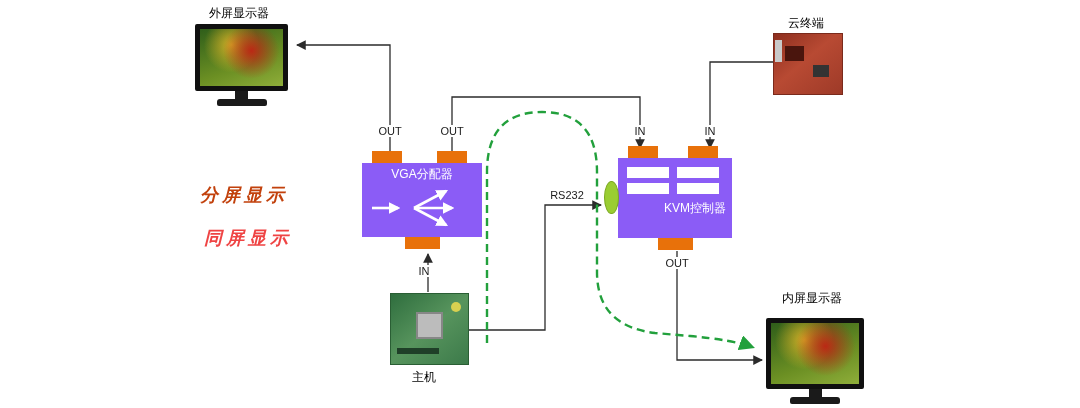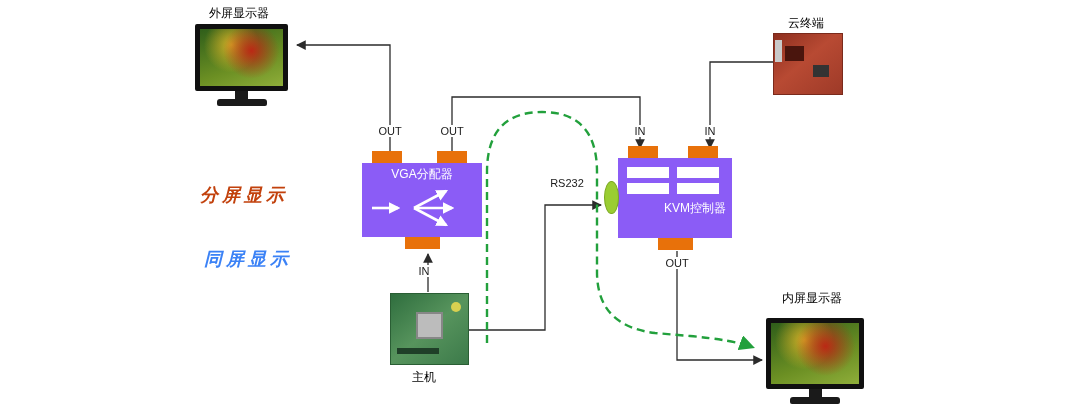--- a/index.html
+++ b/index.html
@@ -26,21 +26,21 @@
 
   
   .port-label { position:absolute; transform:translate(-50%,-50%); background:#ffffff;
                 padding:0 3px; font-size:11px; color:#1a1a1a; z-index:3; white-space:nowrap; }
   .dev-label  { position:absolute; transform:translateX(-50%); font-size:12px; color:#000;
                 z-index:3; white-space:nowrap; }
 
   .legend { position:absolute; font-family:"Liberation Serif", serif; font-style:italic;
             font-weight:bold; font-size:18px; letter-spacing:4px; z-index:3; white-space:nowrap; }
   .legend-blue  { color:#c2410c; }
-  .legend-green { color:#3b82f6;margin-top:21px; }
+  .legend-green { color:#ef4444; }
 
   
   .monitor { position:absolute; display:flex; flex-direction:column; align-items:center; z-index:2; }
   .screen { box-sizing:border-box; border:5px solid #101010; border-radius:2px;
             background:
               radial-gradient(circle at 62% 38%, rgba(190,35,20,0.95), rgba(190,35,20,0) 45%),
               radial-gradient(circle at 38% 28%, rgba(235,185,40,0.85), rgba(235,185,40,0) 42%),
               linear-gradient(160deg, #2f5e1a 0%, #6b8f23 60%, #8fae3a 100%); }
   .neck { width:13px; height:8px; background:#1a1a1a; }
   .base { width:50px; height:7px; background:#1a1a1a; border-radius:3px 3px 2px 2px; }
@@ -151,15 +151,15 @@
     <div class="neck"></div>
     <div class="base"></div>
   </div>
 
   <span class="port-label" style="left:390px;top:131px">OUT</span>
   <span class="port-label" style="left:452px;top:131px">OUT</span>
   <span class="port-label" style="left:640px;top:131px">IN</span>
   <span class="port-label" style="left:710px;top:131px">IN</span>
   <span class="port-label" style="left:424px;top:271px">IN</span>
   <span class="port-label" style="left:677px;top:263px">OUT</span>
-  <span class="port-label" style="left:567px;top:183px">RS232</span>
+  <span class="port-label" style="left:567px;top:195px">RS232</span>
 
 </div>
 
 </body></html>

